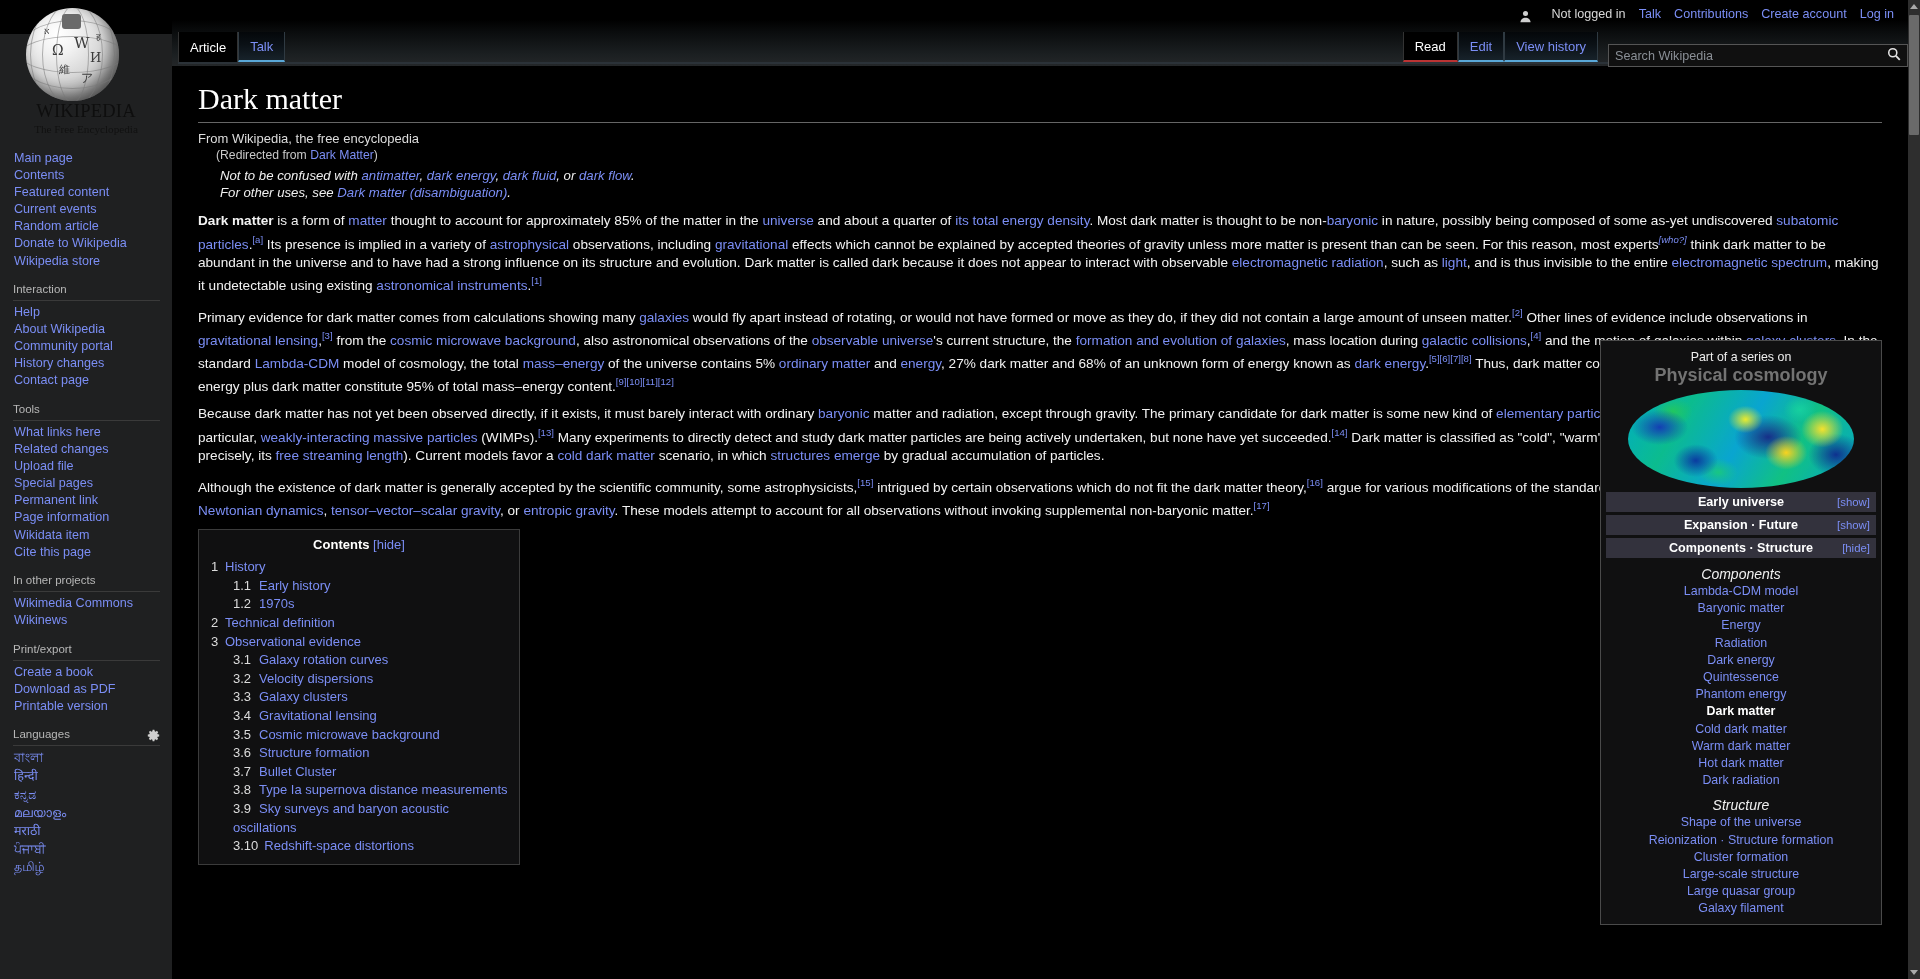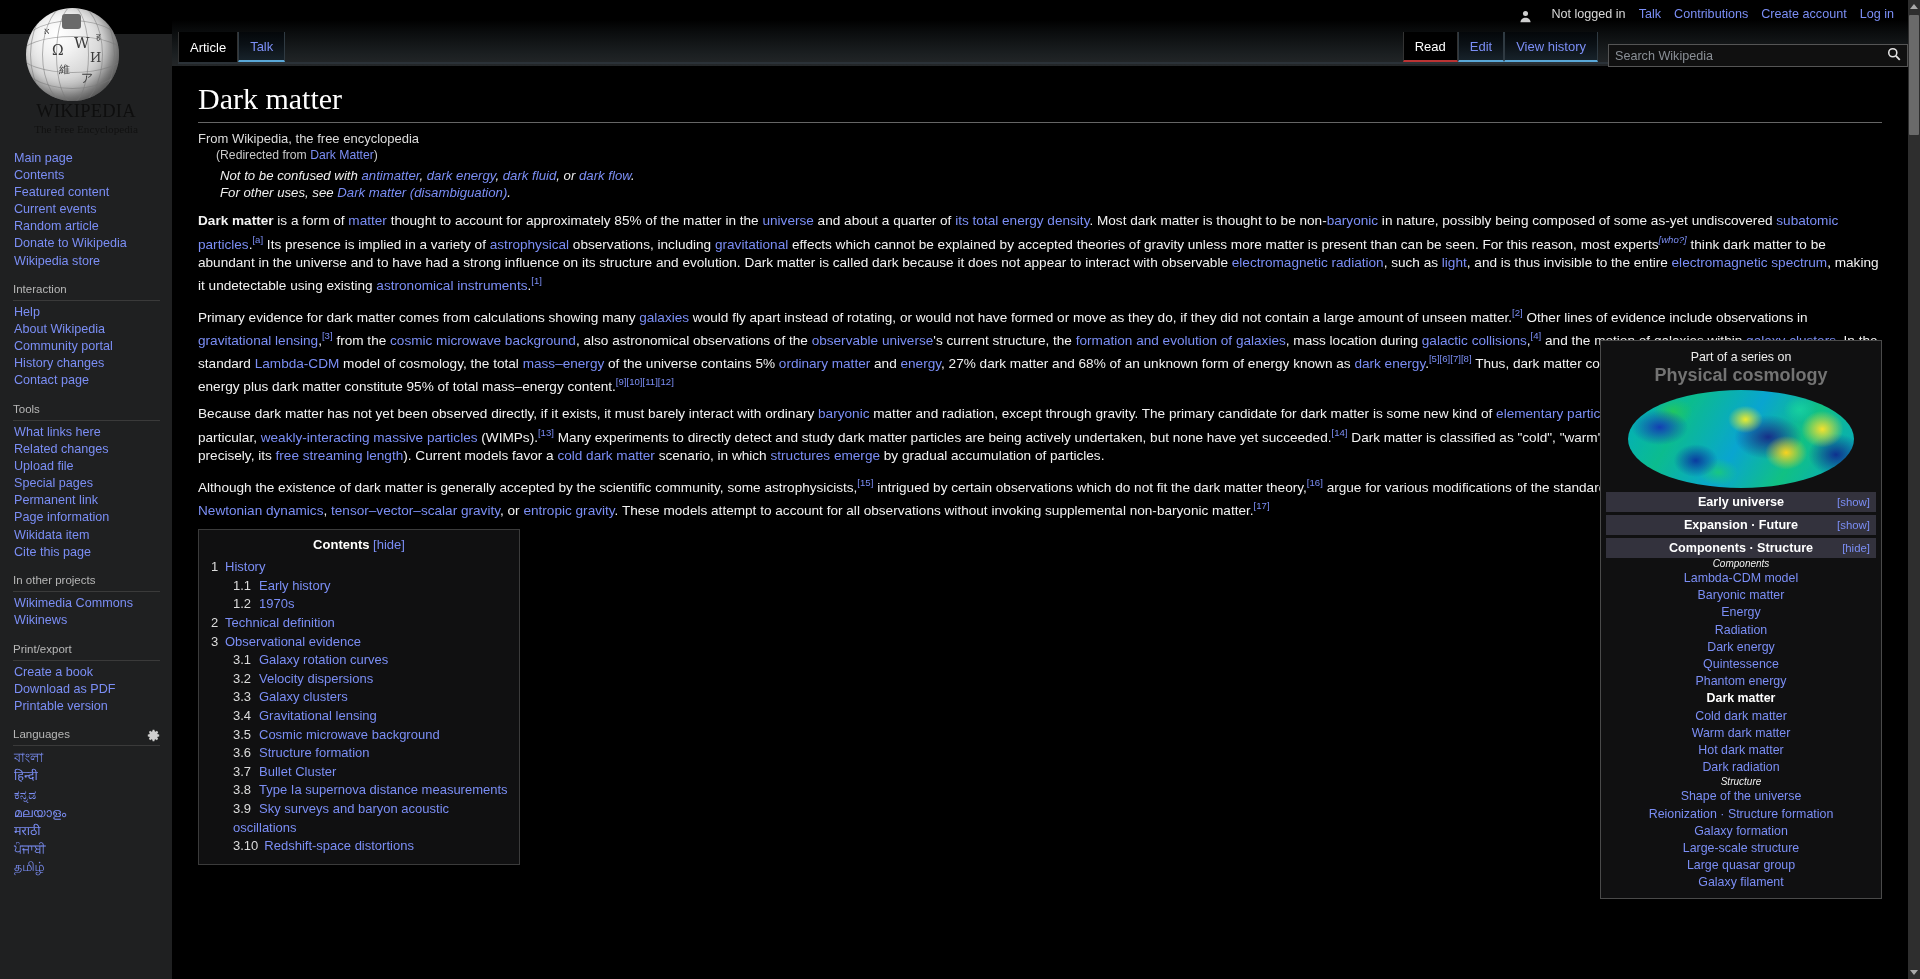--- a/index.html
+++ b/index.html
@@ -286,21 +286,21 @@
     display:flex; align-items:center; justify-content:center;
     position: relative;
     font-weight: bold;
     color: #fff;
     font-size: 12.6px;
   }
   .ib-header .tog {
     position:absolute; right: 6px; font-weight: normal; font-size: 11.4px;
   }
   .ib-sub {
-    font-style: italic; color: #f0f0f0; margin: 0 0 1px 0; font-size: 10px;
+    font-style: italic; color: #f0f0f0; margin: 8px 0 1px 0; font-size: 14px;
   }
   .ib-list { line-height: 17.2px; }
   .ib-list a { font-size: 12.4px; }
   .ib-list .self { color:#fff; font-weight: bold; font-size: 12.4px; }
 
   
   #scrollbar {
     position: absolute; right: 0; top: 0; width: 12px; height: 979px;
     background: #2e2e2e;
   }
@@ -552,21 +552,21 @@
             <div><span class="self">Dark matter</span></div>
             <div><a href="#">Cold dark matter</a></div>
             <div><a href="#">Warm dark matter</a></div>
             <div><a href="#">Hot dark matter</a></div>
             <div><a href="#">Dark radiation</a></div>
           </div>
           <div class="ib-sub">Structure</div>
           <div class="ib-list">
             <div><a href="#">Shape of the universe</a></div>
             <div><a href="#">Reionization · Structure formation</a></div>
-            <div><a href="#">Galaxy formation</a></div>
+            <div><a href="#">Cluster formation</a></div>
             <div><a href="#">Large-scale structure</a></div>
             <div><a href="#">Large quasar group</a></div>
             <div><a href="#">Galaxy filament</a></div>
           </div>
         </div>
     </div>
   </div>
 
   <div id="scrollbar">
     <div class="arrow up">

